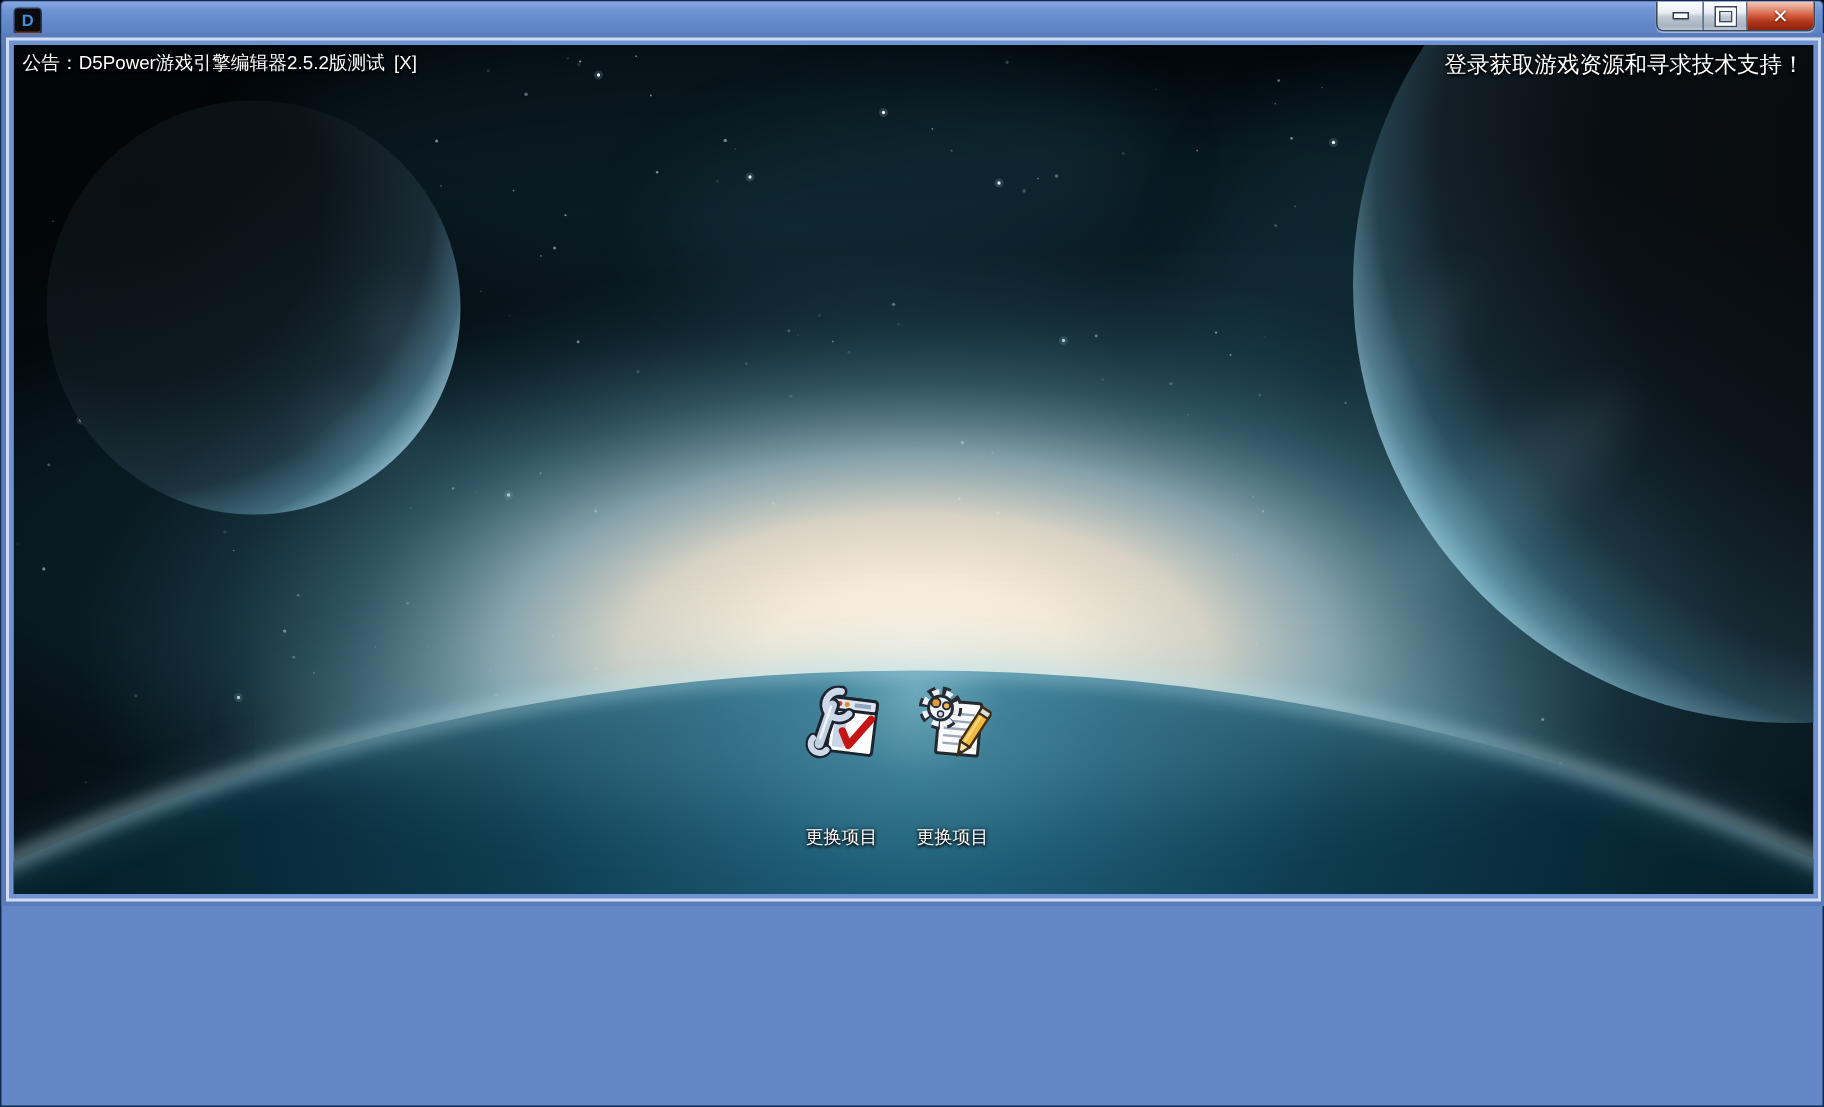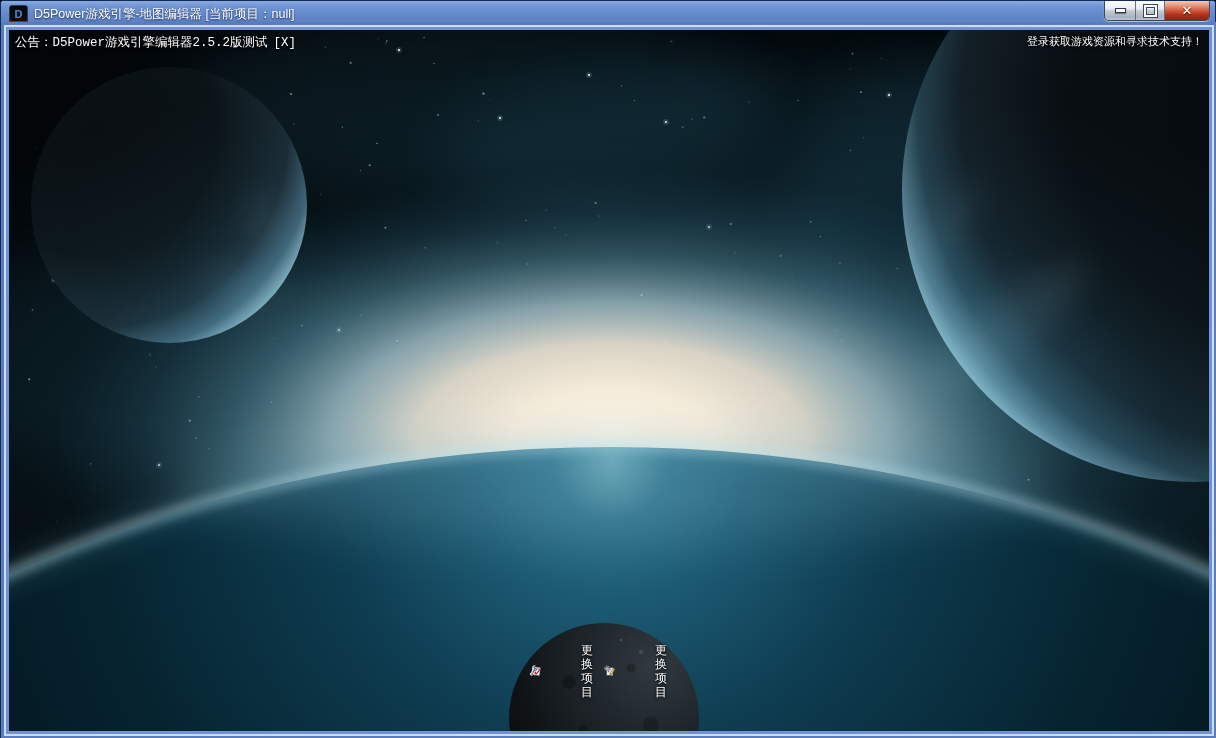--- a/index.html
+++ b/index.html
@@ -19,42 +19,41 @@
                 box-shadow:0 1px 1px rgba(255,255,255,.55),inset 0 0 0 1px rgba(255,255,255,.5);}
   .wbtn{display:flex;align-items:center;justify-content:center;cursor:pointer;}
   .wbtn.minmax{background:linear-gradient(180deg,#fdfeff 0%,#e8edf2 40%,#c3ccd6 52%,#a7b3c0 85%,#bac5d0 100%);}
   .wbtn.min{width:30px;border-right:1px solid #68727e;}
   .wbtn.max{width:28px;border-right:1px solid #68727e;}
   .wbtn.close{width:44px;background:linear-gradient(180deg,#f6c9b9 0%,#e08f77 28%,#d4593c 50%,#b03318 72%,#8c2410 100%);
               color:#fff;font-size:13px;font-weight:bold;text-shadow:0 1px 2px rgba(60,10,0,.9);}
   .glyph-min{width:9px;height:3px;background:#fff;border:1px solid #2a3a4c;box-shadow:0 1px 1px rgba(0,0,0,.35);}
   .glyph-max{width:9px;height:8px;border:2px solid #fff;box-shadow:0 0 0 1px #3a4a5c,inset 0 0 0 1px #3a4a5c;}
   
-  .content{position:absolute;left:8px;top:29px;width:1200px;height:701px;background:#d946ef;overflow:hidden;
-           box-shadow:0 0 0 3px #6e92d2,0 0 0 5px #cfdcf2,0 0 0 8px #5a7cba;font-family:Liberation Mono, monospace;}
+  .content{position:absolute;left:8px;top:29px;width:1200px;height:566px;background:#d946ef;overflow:hidden;
+           box-shadow:0 0 0 3px #6e92d2,0 0 0 5px #cfdcf2,0 0 0 8px #5a7cba;}
   .space-svg{position:absolute;left:0;top:0;width:1200px;height:701px;display:block;}
   
   .notice-left{position:absolute;left:6px;top:4px;color:#fff;font-size:12.5px;
                text-shadow:0 1px 2px #000,0 0 3px #000;white-space:nowrap;z-index:5;}
   .notice-close{margin-left:6px;cursor:pointer;}
-  .notice-right{position:absolute;right:6px;top:4px;color:#fff;font-size:11px;
+  .notice-right{position:absolute;right:6px;top:4px;color:#fff;font-size:15px;
                 text-shadow:0 1px 2px #000,0 0 3px #000;white-space:nowrap;cursor:pointer;z-index:5;}
   
   .actions{position:absolute;left:520px;bottom:31px;display:flex;gap:10px;z-index:5;}
-  .action{width:64px;display:flex;flex-direction:row;align-items:center;cursor:pointer;gap:40px;}
+  .action{width:64px;display:flex;flex-direction:column;align-items:center;cursor:pointer;gap:40px;}
   .action-label{margin-top:2px;color:#fff;font-size:12px;line-height:14px;text-shadow:0 1px 2px #000,0 0 3px #000;}
 </style>
 </head>
 <body>
 
 <div class="window">
 
   <div class="titlebar">
     <div class="app-icon">D</div>
-    <div class="title-text">D5Power游戏引擎-地图编辑器 [当前项目：null]</div>
     <div class="win-controls">
       <div class="wbtn minmax min">
         <span class="glyph-min"></span>
       </div>
       <div class="wbtn minmax max">
         <span class="glyph-max"></span>
       </div>
       <div class="wbtn close">
         <span>✕</span>
       </div>

